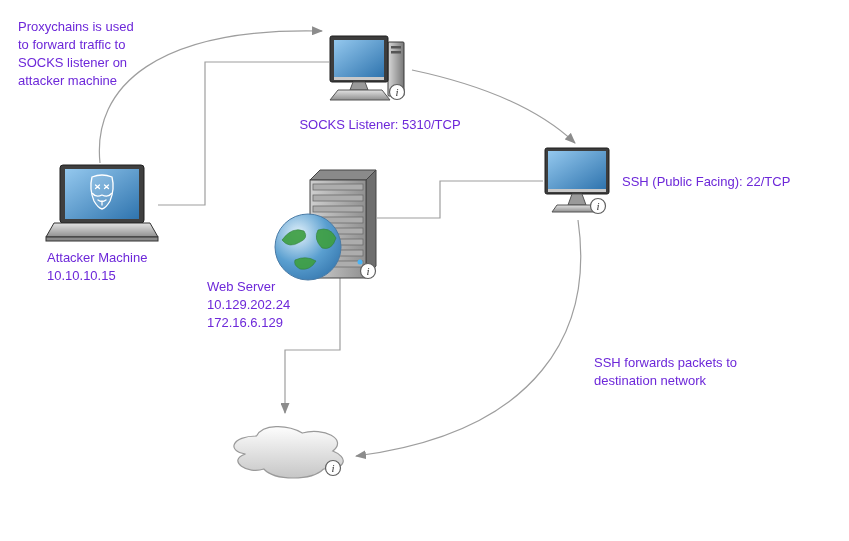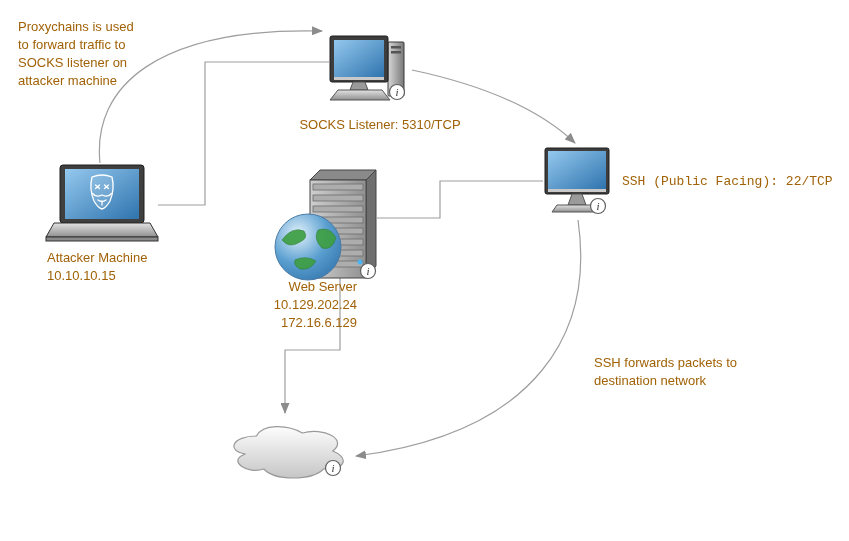--- a/index.html
+++ b/index.html
@@ -2,21 +2,21 @@
 <html><head>
 <meta charset="utf-8">
 <style>
   html,body{margin:0;padding:0;background:#ffffff;}
   .canvas{
     position:relative;width:849px;height:541px;background:#ffffff;
     font-family:"Liberation Sans", sans-serif;color:#2d2d2d;overflow:hidden;
   }
   .diagram-svg{position:absolute;left:0;top:0;}
   .lbl{
-    position:absolute;font-size:13px;line-height:18px;color:#a16207;
+    position:absolute;font-size:13px;line-height:18px;color:#6d28d9;
     white-space:pre-line;
   }
   .lbl.center{text-align:center;}
   .lbl.nowrap{white-space:nowrap;}
 </style>
 </head>
 <body>
 
 <div class="canvas">
 
@@ -134,26 +134,26 @@
   </svg>
 
   <div class="lbl" style="left:18px;top:18px;width:165px;">Proxychains is used
 to forward traffic to
 SOCKS listener on
 attacker machine</div>
 
   <div class="lbl center" style="left:260px;top:116px;width:240px;">SOCKS Listener: 5310/TCP</div>
 
 
-  <div class="lbl nowrap" style="left:622px;top:173px;font-family:Liberation Mono, monospace;">SSH (Public Facing): 22/TCP</div>
+  <div class="lbl nowrap" style="left:622px;top:173px;">SSH (Public Facing): 22/TCP</div>
 
   <div class="lbl" style="left:47px;top:249px;width:170px;">Attacker Machine
 10.10.10.15</div>
 
-  <div class="lbl" style="left:207px;top:278px;width:150px;text-align:right;">Web Server
+  <div class="lbl" style="left:207px;top:278px;width:150px;">Web Server
 10.129.202.24
 172.16.6.129</div>
 
   <div class="lbl" style="left:594px;top:354px;width:220px;">SSH forwards packets to
 destination network</div>
 
 
 </div>
 
 </body></html>

